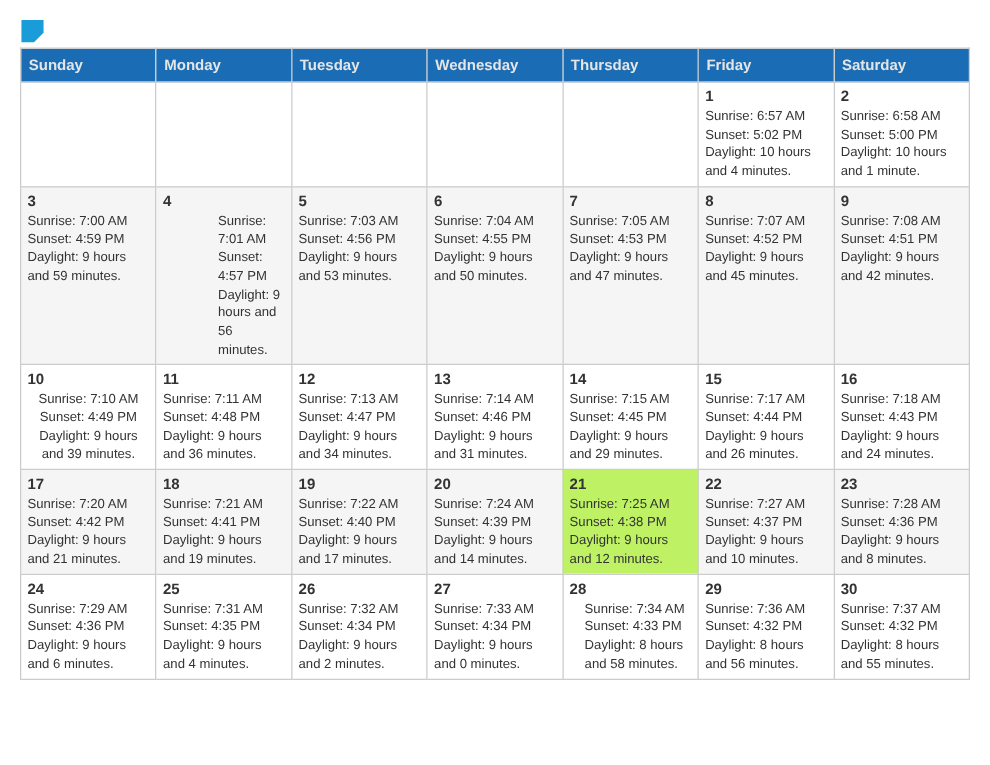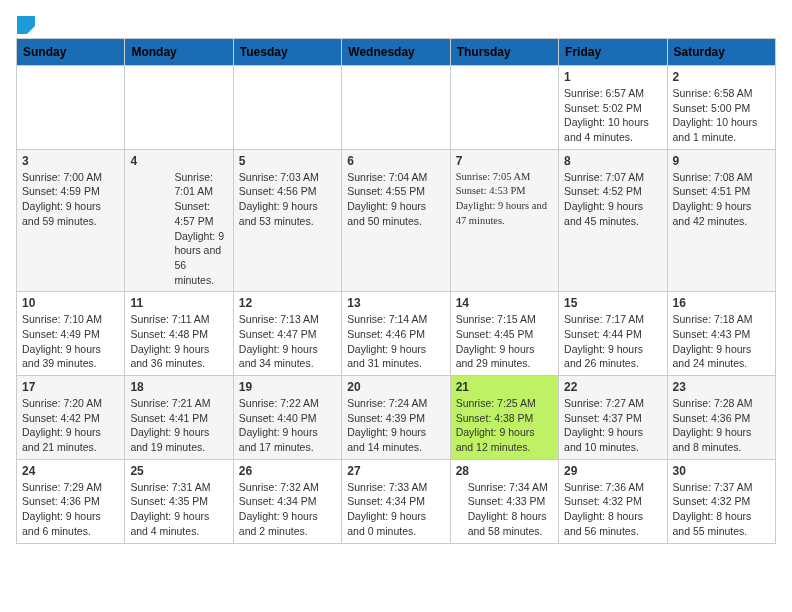--- a/index.html
+++ b/index.html
@@ -33,21 +33,21 @@
       font-size: 15px;
       color: #555;
     }
     .calendar-table {
       width: 100%;
       border-collapse: collapse;
       font-size: 11px;
     }
     .calendar-table th {
       background-color: #1a6db5;
-      color: #000000;
+      color: #e5e5e5;
       text-align: left;
       padding: 6px 6px;
       font-size: 12px;
       border: 1px solid #ccc;
     }
     .calendar-table td {
       border: 1px solid #ccc;
       vertical-align: top;
       padding: 4px 5px;
       height: 80px;
@@ -143,41 +143,41 @@
 Daylight: 9 hours and 53 minutes.</div>
         </td>
         <td style="background-color: rgb(245, 245, 245);">
           <span class="day-number">6</span>
           <div class="day-info" style="white-space: pre-line;">Sunrise: 7:04 AM
 Sunset: 4:55 PM
 Daylight: 9 hours and 50 minutes.</div>
         </td>
         <td style="background-color: rgb(245, 245, 245);">
           <span class="day-number">7</span>
-          <div class="day-info" style="white-space: pre-line; font-family: Liberation Serif, serif;">Sunrise: 7:05 AM
+          <div class="day-info" style="white-space: pre-line;">Sunrise: 7:05 AM
 Sunset: 4:53 PM
 Daylight: 9 hours and 47 minutes.</div>
         </td>
         <td style="background-color: rgb(245, 245, 245);">
           <span class="day-number">8</span>
           <div class="day-info" style="white-space: pre-line;">Sunrise: 7:07 AM
 Sunset: 4:52 PM
 Daylight: 9 hours and 45 minutes.</div>
         </td>
         <td style="background-color: rgb(245, 245, 245);">
           <span class="day-number">9</span>
           <div class="day-info" style="white-space: pre-line;">Sunrise: 7:08 AM
 Sunset: 4:51 PM
 Daylight: 9 hours and 42 minutes.</div>
         </td>
       </tr>
       <tr>
         <td>
           <span class="day-number">10</span>
-          <div class="day-info" style="white-space: pre-line;">Sunrise: 7:10 AM
+          <div class="day-info" style="white-space: pre-line; text-align: center;">Sunrise: 7:10 AM
 Sunset: 4:49 PM
 Daylight: 9 hours and 39 minutes.</div>
         </td>
         <td>
           <span class="day-number">11</span>
           <div class="day-info" style="white-space: pre-line;">Sunrise: 7:11 AM
 Sunset: 4:48 PM
 Daylight: 9 hours and 36 minutes.</div>
         </td>
         <td>

